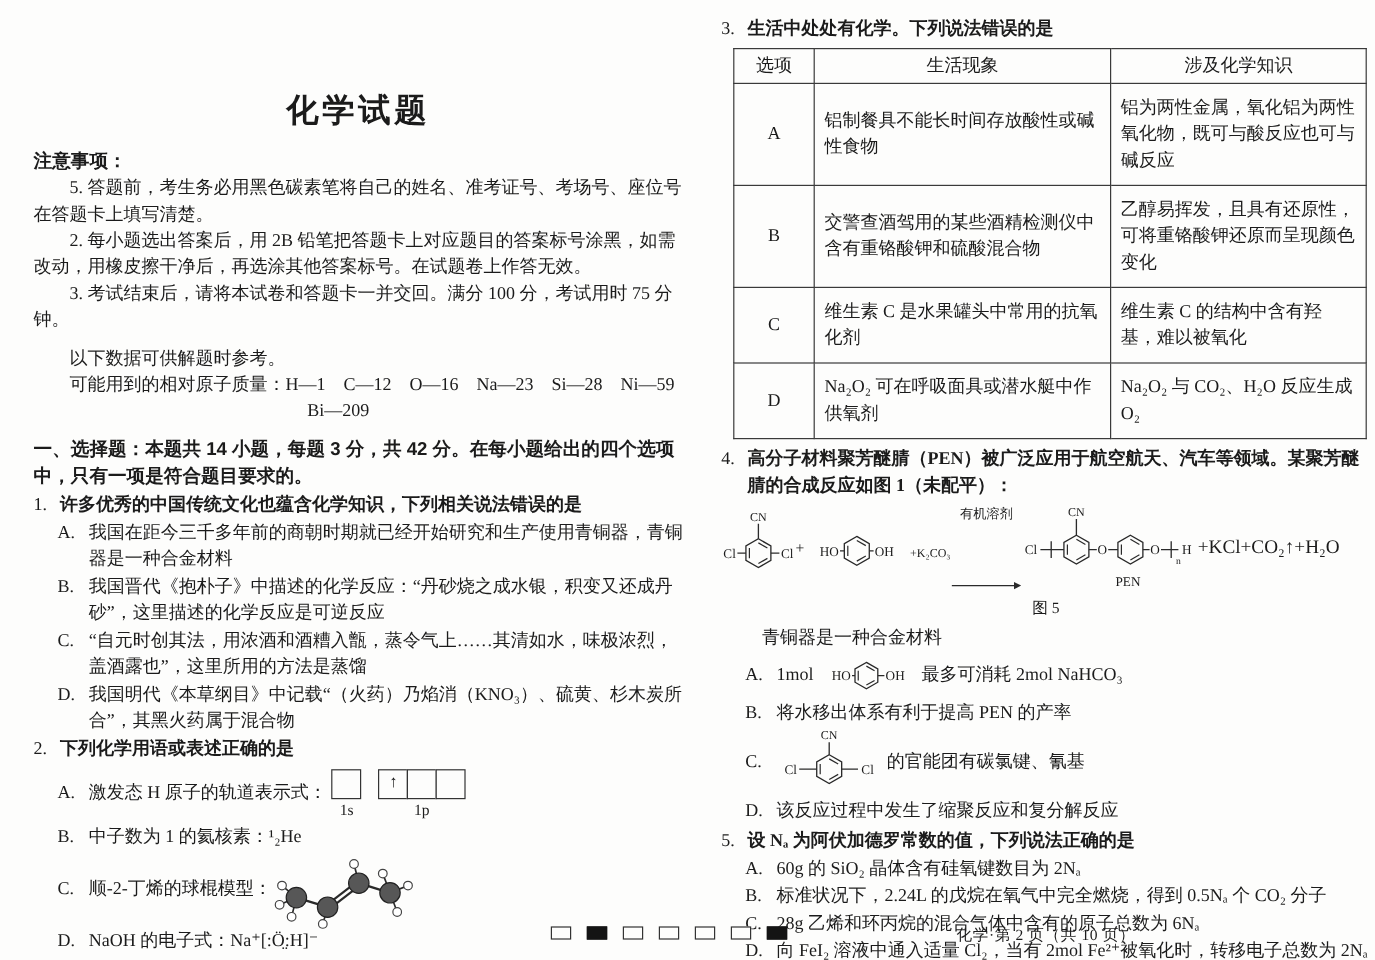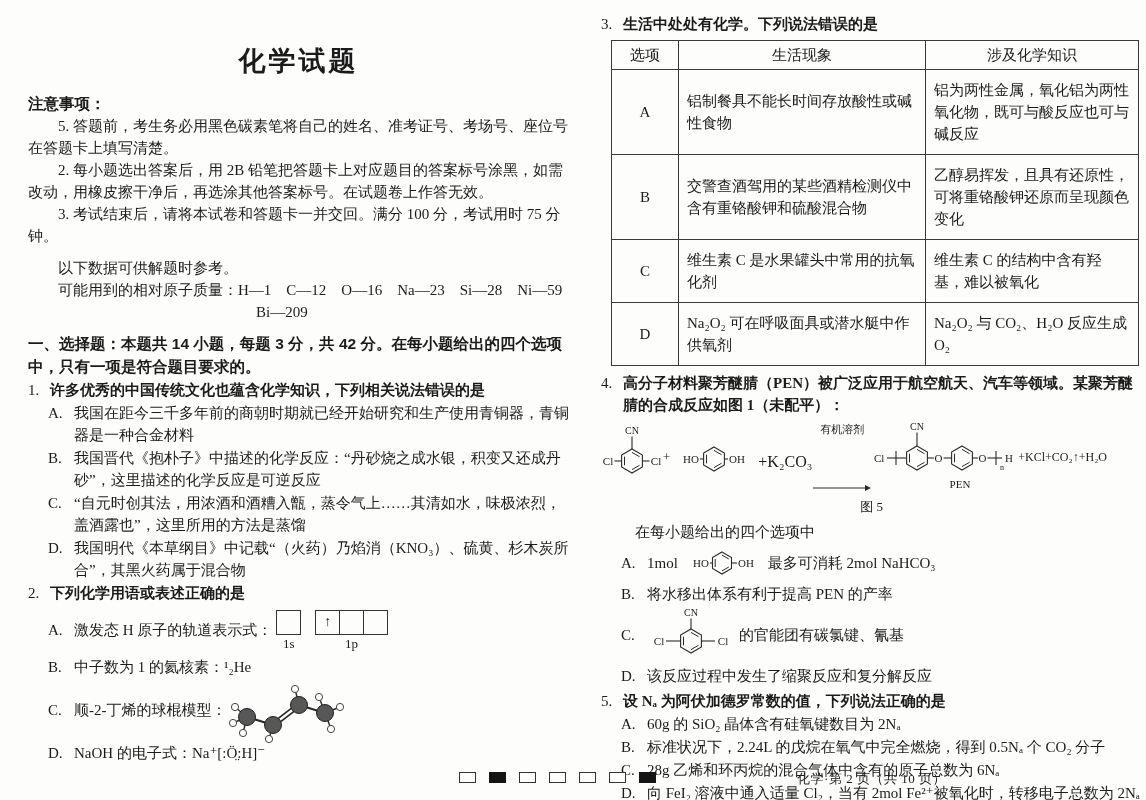--- a/index.html
+++ b/index.html
@@ -2,21 +2,21 @@
 <html><head>
 <meta charset="utf-8">
 <style>
   html,body{margin:0;padding:0;background:#e8e8e8;}
   .sheet{position:relative;width:1146px;height:800px;background:#fdfdfc;overflow:hidden;
          font-family:"Liberation Serif","DejaVu Serif",serif;color:#1b1b1b;}
   .col{position:absolute;top:0;font-size:15px;line-height:22px;}
   #col1{left:28px;width:541px;}
   #col2{left:601px;width:541px;padding-top:12px;}
   .hd{font-family:"Liberation Sans","DejaVu Sans",sans-serif;font-weight:700;}
-  .title{text-align:center;font-size:27px;line-height:34px;margin-top:44px;letter-spacing:3px;font-weight:700;}
+  .title{text-align:center;font-size:27px;line-height:34px;margin-top:75px;letter-spacing:3px;font-weight:700;}
   .notice-hd{margin-top:15px;font-size:15.5px;}
   .para{text-indent:2em;margin:0;}
   .ref{margin-top:10px;text-indent:2em;}
   .masses{text-indent:2em;white-space:pre-wrap;}
   .masses2{margin-left:228px;}
   .sec{margin-top:9px;font-size:15.5px;line-height:23px;}
   .q{display:flex;margin-top:1px;}
   .qnum{flex:0 0 22px;}
   .qstem{flex:1;font-weight:bold;}
   .opt{display:flex;margin-left:20px;margin-top:1px;}
@@ -209,21 +209,21 @@
       <svg width="88" height="48" viewBox="0 0 88 48">
         <text x="29" y="30" text-anchor="end" font-size="11">HO</text>
         <line x1="30" y1="26" x2="33.6" y2="26" stroke-width="1.1"></line>
         <polygon class="hex" points="44,14 54.4,20 54.4,32 44,38 33.6,32 33.6,20" fill="none" stroke-width="1.1"></polygon>
         <line x1="44" y1="17.4" x2="51.5" y2="21.7" stroke-width="1"></line>
         <line x1="51.5" y1="30.3" x2="44" y2="34.6" stroke-width="1"></line>
         <line x1="36.5" y1="30.3" x2="36.5" y2="21.7" stroke-width="1"></line>
         <line x1="54.4" y1="26" x2="58" y2="26" stroke-width="1.1"></line>
         <text x="59" y="30" text-anchor="start" font-size="11">OH</text>
       </svg>
-      <span style="font-size:16px;position:relative;top:5px;">+K₂CO₃</span>
+      <span style="font-size:10px;position:relative;top:5px;">+K₂CO₃</span>
       <span class="cond">
         <span class="cond-label">有机溶剂</span>
         <svg width="58" height="8" viewBox="0 0 58 8">
           <line x1="0" y1="4" x2="52" y2="4" stroke-width="1.2"></line>
           <polygon points="52,1 58,4 52,7" fill="#2a2a2a" stroke="none"></polygon>
         </svg>
       </span>
       <svg width="146" height="74" viewBox="0 0 146 74">
         <text x="2" y="42" text-anchor="start" font-size="11">Cl</text>
         <line x1="15" y1="38" x2="34.6" y2="38" stroke-width="1.1"></line>
@@ -242,25 +242,25 @@
         <line x1="97.5" y1="42.3" x2="90" y2="46.6" stroke-width="1"></line>
         <line x1="82.5" y1="42.3" x2="82.5" y2="33.7" stroke-width="1"></line>
         <line x1="100.4" y1="38" x2="106" y2="38" stroke-width="1.1"></line>
         <text x="110.5" y="41.5" text-anchor="middle" font-size="11">O</text>
         <line x1="115.5" y1="38" x2="130" y2="38" stroke-width="1.1"></line>
         <line x1="124" y1="31" x2="124" y2="45" stroke-width="1.1"></line>
         <text x="128" y="50" text-anchor="start" font-size="8">n</text>
         <text x="133" y="41.5" text-anchor="start" font-size="11">H</text>
         <text x="88" y="68" text-anchor="middle" font-size="11">PEN</text>
       </svg>
-      <span style="font-size:12px;">+KCl+CO₂↑+H₂O</span>
+      <span style="font-size:16px;">+KCl+CO₂↑+H₂O</span>
     </div>
     <div class="figcap">图 5</div>
 
-    <div class="substem">在每小题给出的四个选项中</div>
+    <div class="substem">青铜器是一种合金材料</div>
 
     <div class="opt optrow" style="height:38px;">
       <span class="optlab">A.</span>
       <span>1mol</span>
       <svg width="86" height="36" viewBox="0 0 86 36" style="margin:0 2px;">
         <text x="29" y="22" text-anchor="end" font-size="11">HO</text>
         <line x1="30" y1="18" x2="32.5" y2="18" stroke-width="1.1"></line>
         <polygon class="hex" points="42,7 51.5,12.5 51.5,23.5 42,29 32.5,23.5 32.5,12.5" fill="none" stroke-width="1.1"></polygon>
         <line x1="42" y1="10.1" x2="48.8" y2="14" stroke-width="1"></line>
         <line x1="48.8" y1="22" x2="42" y2="25.9" stroke-width="1"></line>

